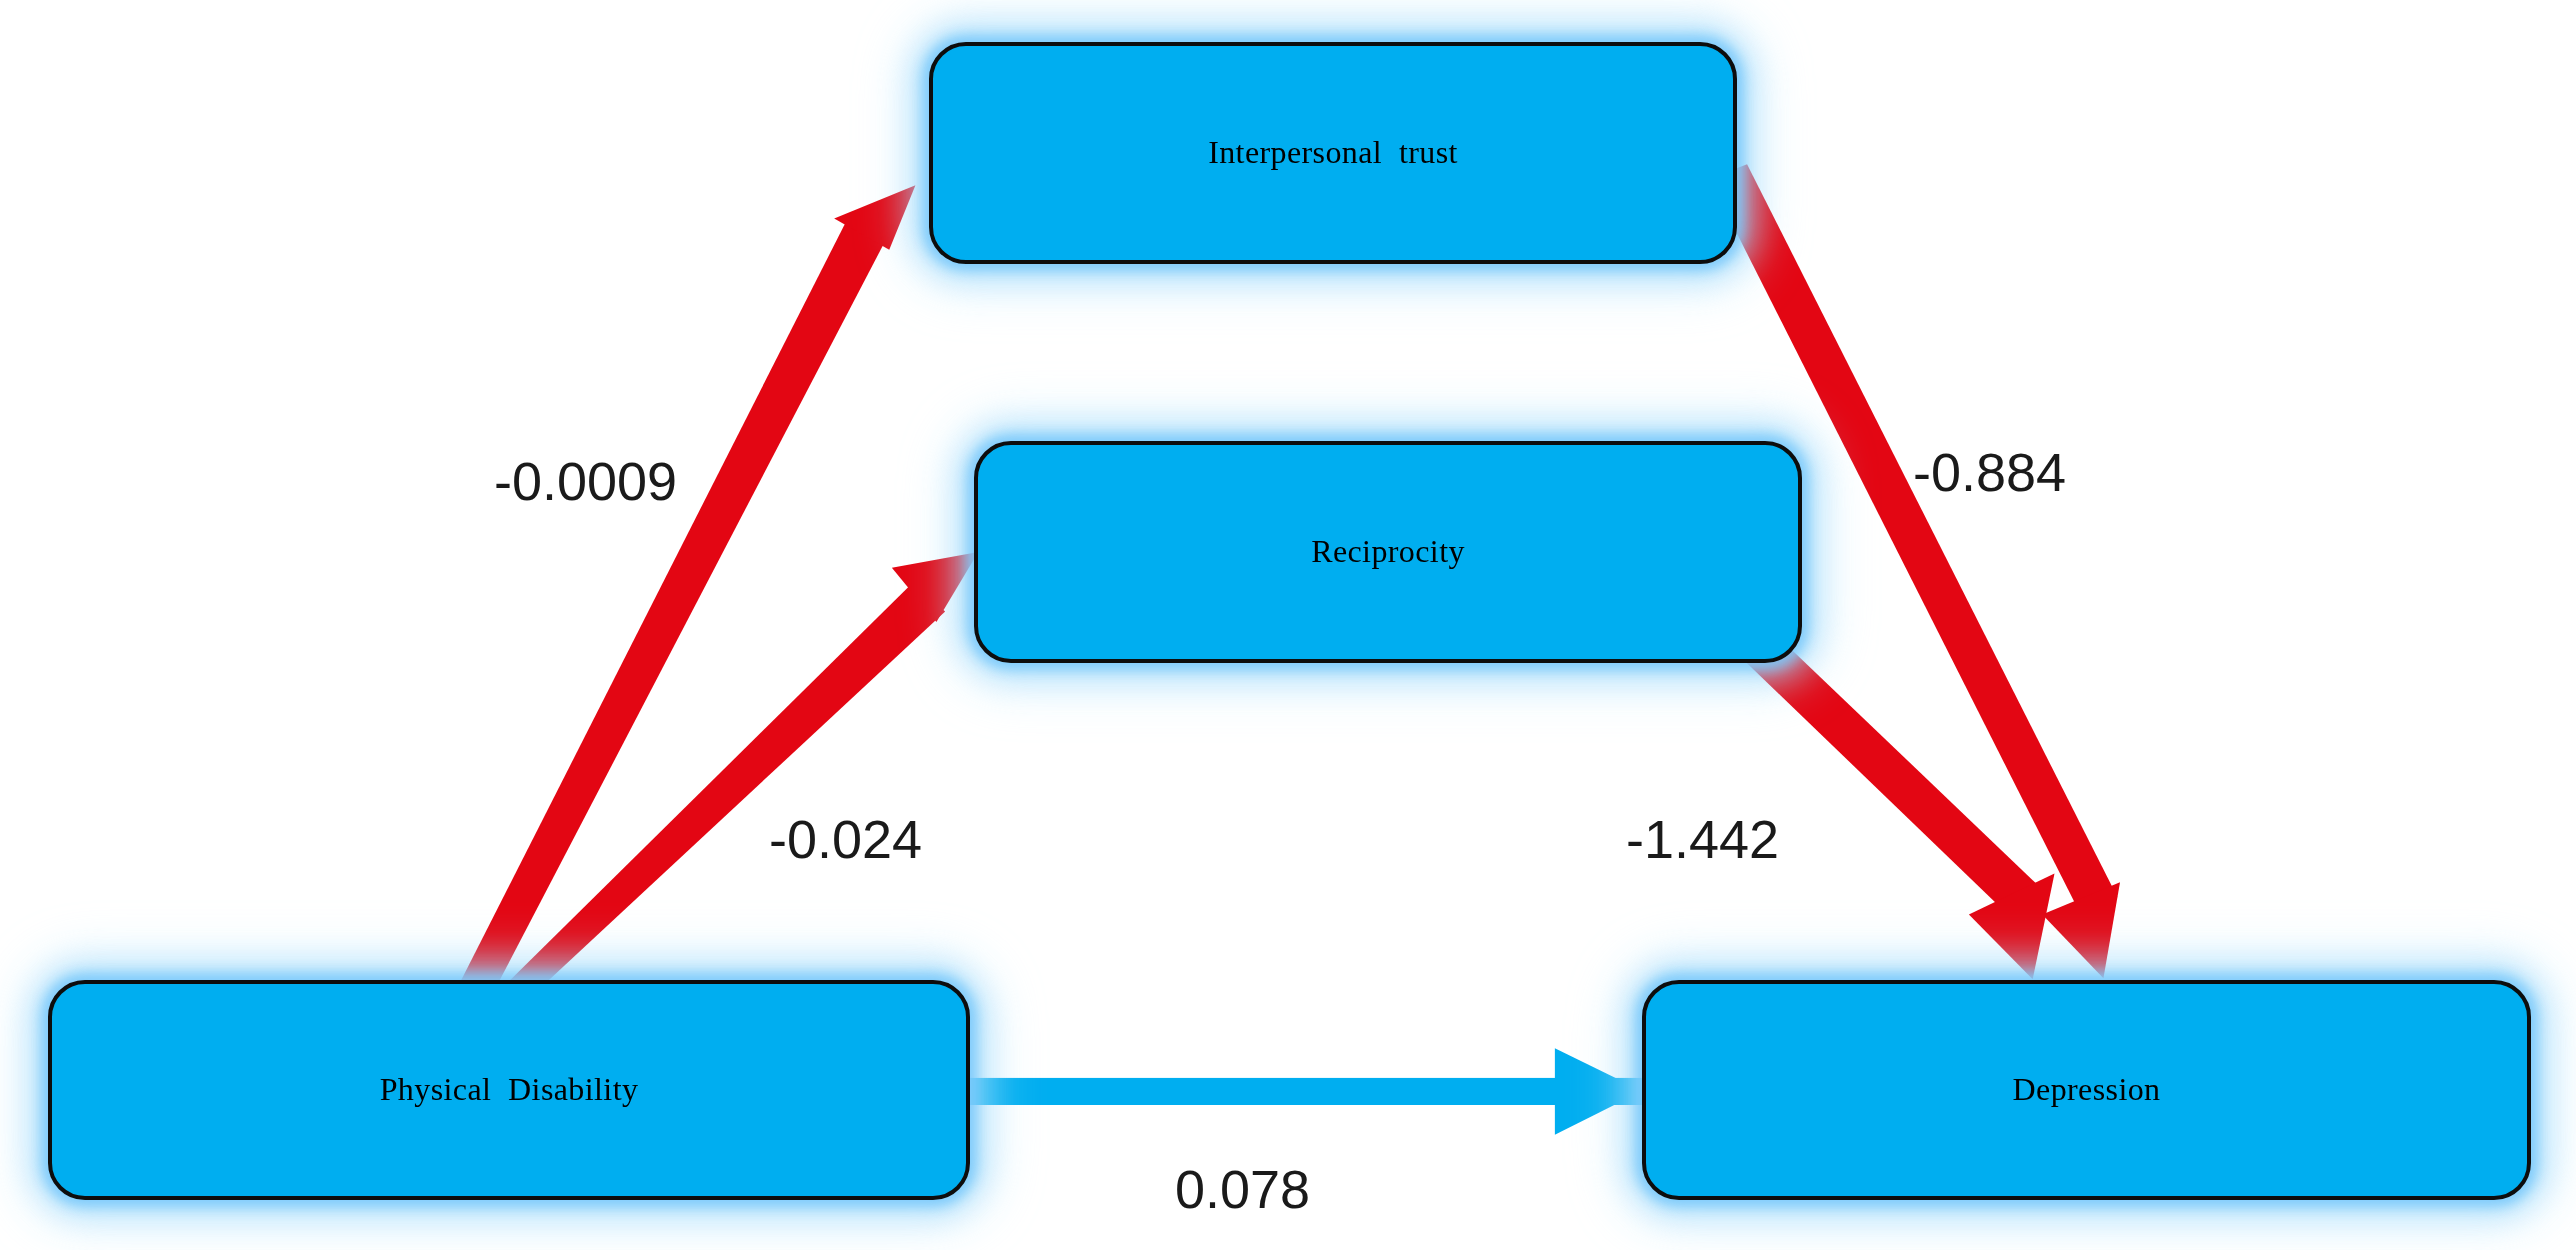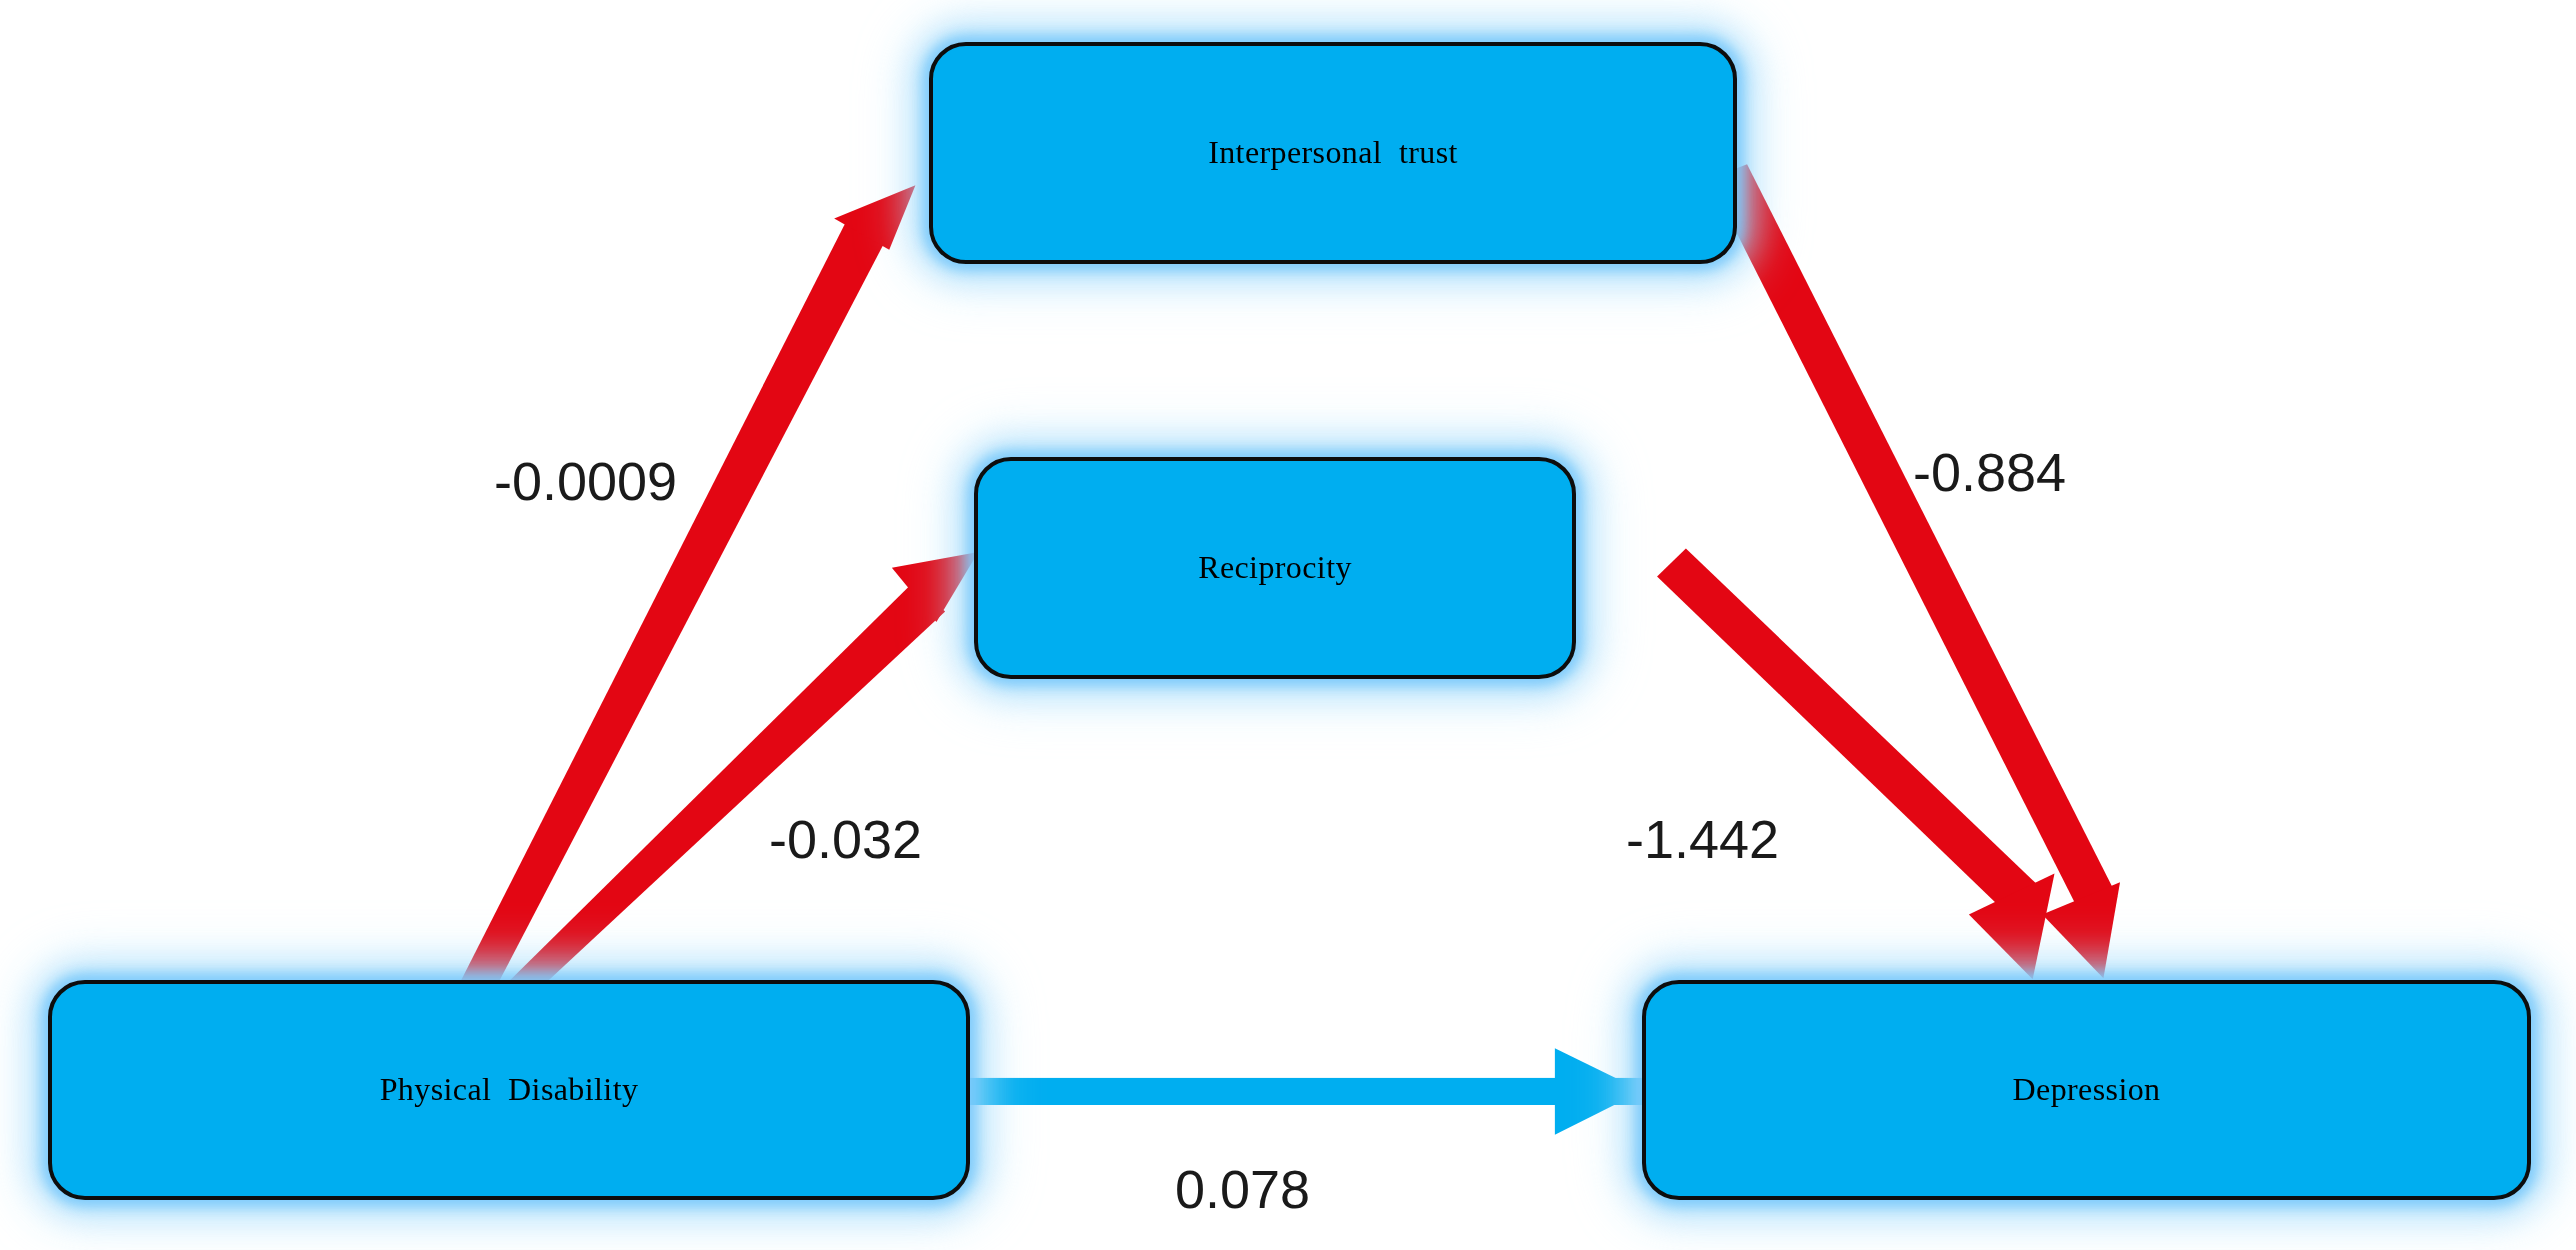--- a/index.html
+++ b/index.html
@@ -42,21 +42,21 @@
   }
   .node-label {
     font-family: "Liberation Serif", serif;
     font-size: 32px;
     color: #000000;
     letter-spacing: 0.4px;
     white-space: pre;
     line-height: 1.1;
   }
   #node-trust      { left: 929px; top: 42px;   width: 808px; height: 222px; }
-  #node-reciprocity{ left: 974px; top: 457px;  width: 602px; height: 222px; }
+  #node-reciprocity{ left: 974px; top: 441px;  width: 828px; height: 222px; }
   #node-disability { left: 48px;   top: 980px; width: 922px; height: 220px; }
   #node-depression { left: 1642px; top: 980px; width: 889px; height: 220px; }
 
   .edge-label {
     position: absolute;
     font-family: "Liberation Sans", sans-serif;
     font-size: 54px;
     color: #1a1a1a;
     white-space: nowrap;
     z-index: 5;
@@ -112,21 +112,21 @@
   <div class="node" id="node-depression">
     <span class="node-label">Depression</span>
   </div>
 
   <div class="node" id="node-disability">
     <span class="node-label">Physical  Disability</span>
   </div>
 
   <span class="edge-label" id="label-a1">-0.0009</span>
 
-  <span class="edge-label" id="label-a2">-0.032</span>
+  <span class="edge-label" id="label-a2">-0.024</span>
 
   <span class="edge-label" id="label-b1">-0.884</span>
 
   <span class="edge-label" id="label-b2">-1.442</span>
 
   <span class="edge-label" id="label-c">0.078</span>
 
 </div>
 
 

